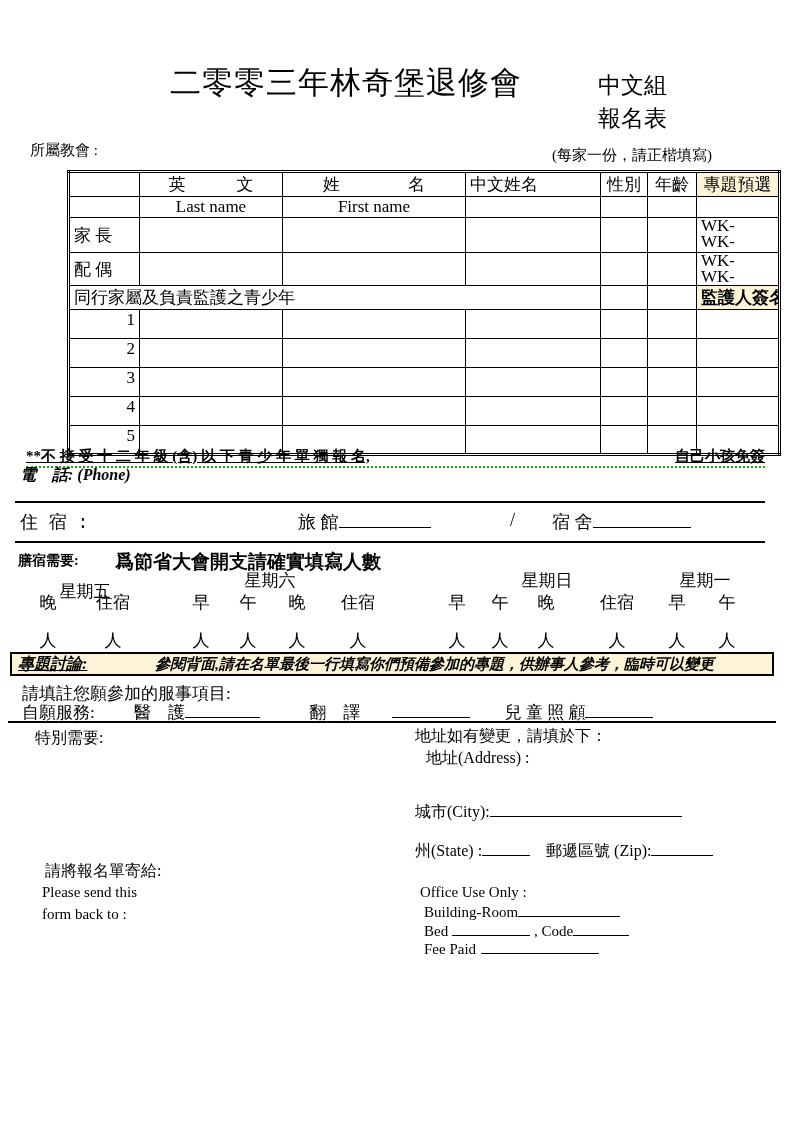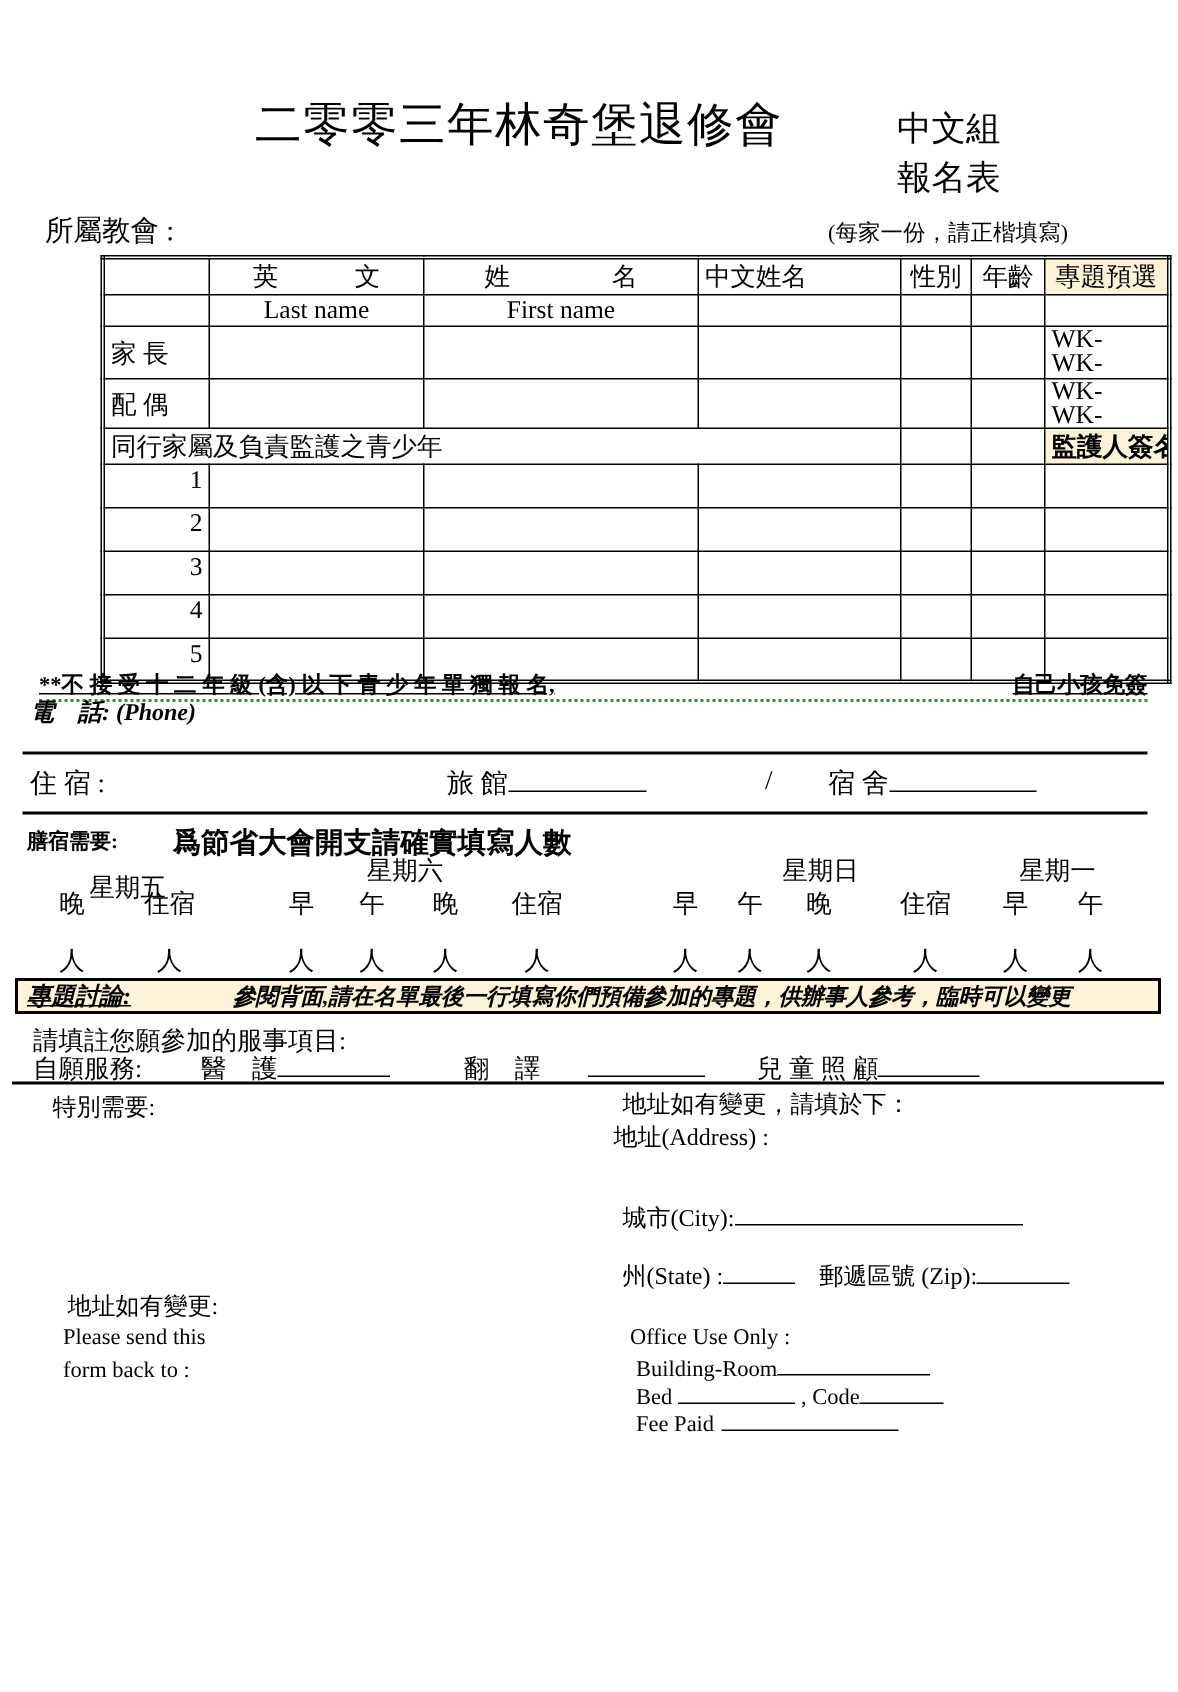--- a/index.html
+++ b/index.html
@@ -8,21 +8,21 @@
     position: relative; width:785px; height:1128px; background:#fff;
     font-family:"Liberation Serif","DejaVu Serif",serif; color:#000; overflow:hidden;
   }
   .abs { position:absolute; white-space:nowrap; }
   .ctr { transform: translateX(-50%); }
   .blank { display:inline-block; border-bottom:1px solid #000; height:14px; vertical-align:baseline; }
   .rule { position:absolute; background:#000; height:2px; }
   
   .title { font-size:31px; letter-spacing:1px;font-family:Liberation Serif, serif; }
   .subtitle { font-size:23px; }
-  .church { font-size:19px; }
+  .church { font-size:15px; }
   .note { font-size:15px; }
   
   table.roster { border-collapse:collapse; table-layout:fixed; width:714px; border:3px double #000;margin-left:44px; }
   table.roster td { border:1px solid #000; padding:0 4px; font-size:17px; overflow:hidden; }
   td.hl { background: var(--hl); text-align:center; }
   td.subhdr { font-size:14px; text-align:center; }
   td.rowlabel { font-size:20px; padding-left:5px; }
   td.wk { font-size:13px; line-height:16px; vertical-align:top; padding-top:1px; }
   td.num { font-size:15px; text-align:right; padding-right:16px; vertical-align:top; }
   td.youthhdr { font-size:16px; }
@@ -166,21 +166,21 @@
 
   <div class="abs restrict" style="left:26px; top:447px; width:739px;gap:20px;">
     <span>**不 接 受 十 二 年 級 (含) 以 下 青 少 年 單 獨 報 名,</span>
     <span>自己小孩免簽</span>
   </div>
 
   <div class="abs phone" style="left:20px; top:465px;">電　話: (Phone)</div>
 
   <div class="rule" style="left:15px; top:501px; width:750px;"></div>
 
-  <div class="abs sec" style="left:20px; top:510px;">住 宿 :</div>
+  <div class="abs sec" style="left:20px; top:510px;font-family:Liberation Mono, monospace;">住 宿 :</div>
   <div class="abs sec" style="left:298px; top:510px;"><span>旅 館</span><span class="blank" style="width:92px;"></span></div>
   <div class="abs sec" style="left:510px; top:510px;">/</div>
   <div class="abs sec" style="left:552px; top:510px;"><span>宿 舍</span><span class="blank" style="width:98px;"></span></div>
 
   <div class="rule" style="left:15px; top:541px; width:750px;"></div>
 
   <div class="abs mealslabel" style="left:18px; top:552px;">膳宿需要:</div>
   <div class="abs mealsinstr" style="left:115px; top:549px;">爲節省大會開支請確實填寫人數</div>
 
   <div class="abs ctr gridtxt" style="left:85px;  top:569px;margin-top:11px;">星期五</div>
@@ -224,26 +224,26 @@
     <span>自願服務:</span>
     <span style="margin-left:35px;">醫　護</span><span class="blank" style="width:75px;"></span>
     <span style="margin-left:45px;">翻　譯</span>
     <span class="blank" style="width:78px; margin-left:28px;"></span>
     <span style="margin-left:30px;">兒 童 照 顧</span><span class="blank" style="width:68px;"></span>
   </div>
 
   <div class="rule" style="left:8px; top:721px; width:768px;"></div>
 
   <div class="abs bt" style="left:35px; top:728px;">特別需要:</div>
-  <div class="abs bt" style="left:45px; top:861px;">地址如有變更:</div>
+  <div class="abs bt" style="left:45px; top:861px;">請將報名單寄給:</div>
   <div class="abs bts" style="left:42px; top:884px;">Please send this</div>
   <div class="abs bts" style="left:42px; top:906px;">form back to :</div>
 
   <div class="abs bt" style="left:415px; top:726px;">地址如有變更，請填於下：</div>
-  <div class="abs bt" style="left:409px; top:748px;">地址(Address) :</div>
+  <div class="abs bt" style="left:426px; top:748px;">地址(Address) :</div>
   <div class="abs bt" style="left:415px; top:802px;">
     <span>城市(City):</span><span class="blank" style="width:192px;"></span>
   </div>
   <div class="abs bt" style="left:415px; top:841px;">
     <span>州(State) :</span><span class="blank" style="width:48px;"></span>
     <span style="margin-left:12px;">郵遞區號 (Zip):</span><span class="blank" style="width:62px;"></span>
   </div>
 
   <div class="abs bts" style="left:420px; top:884px;">Office Use Only :</div>
   <div class="abs bts" style="left:424px; top:903px;">

